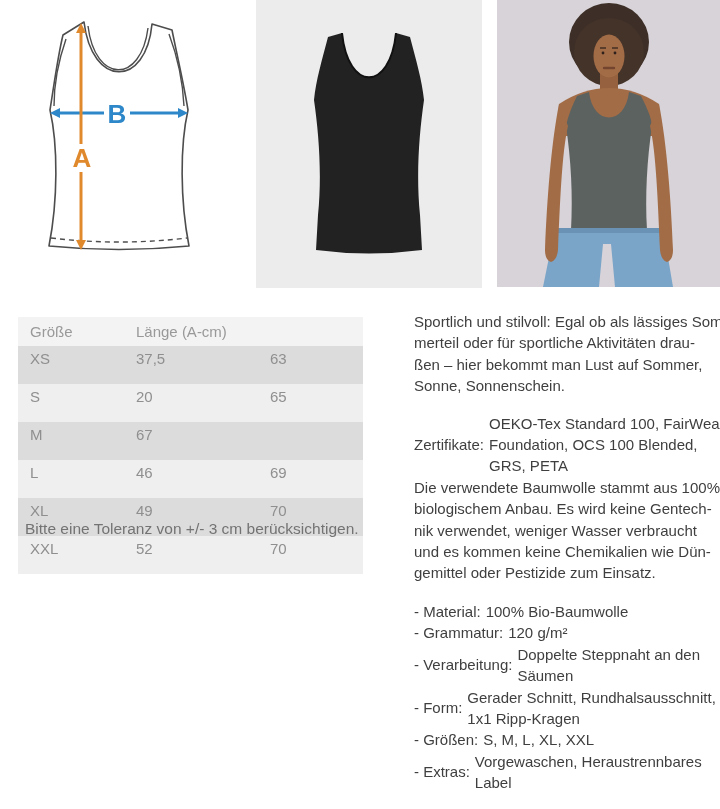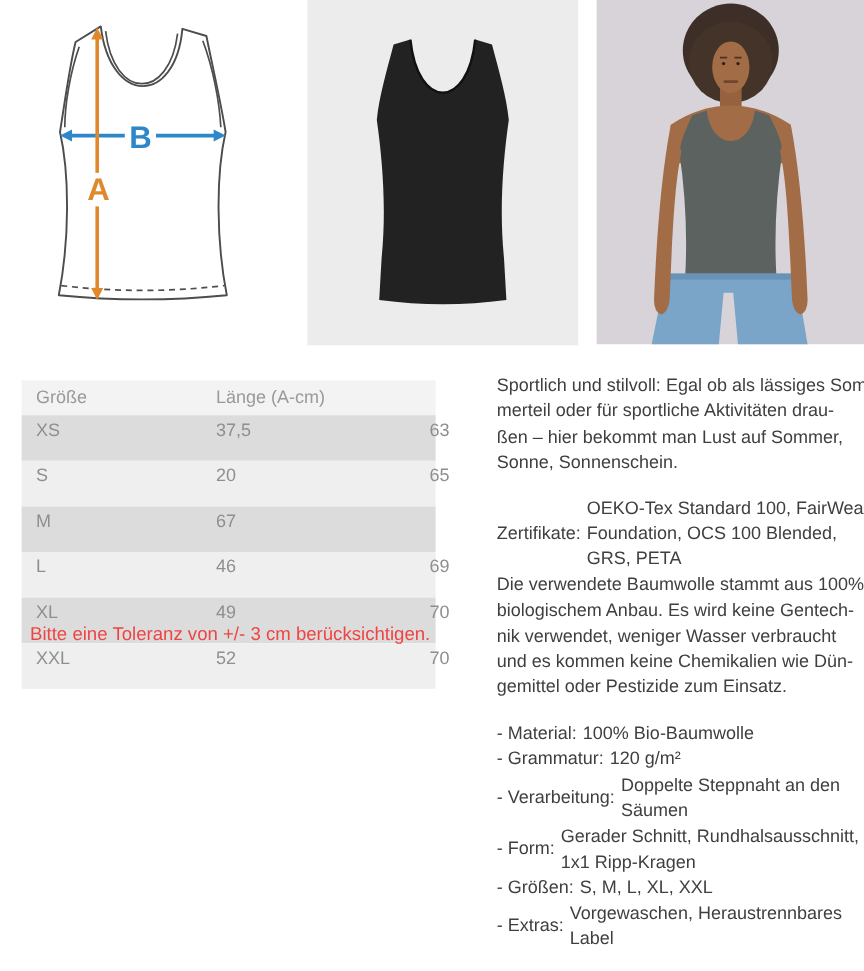--- a/index.html
+++ b/index.html
@@ -8,28 +8,28 @@
 
   
   .diagram{position:absolute;left:8px;top:8px;width:232px;height:272px;}
   .photo{position:absolute;top:0;}
   .photo svg{display:block;}
   .photo.black{left:256px;width:226px;height:288px;}
   .photo.model{left:497px;width:223px;height:287px;}
 
   
   .size-table{position:absolute;left:18px;top:317px;width:345px;font-size:15px;color:#8f8f8f;}
-  .trow,.thead{display:grid;grid-template-columns:106px 134px 105px;gap:44px;}
+  .trow,.thead{display:grid;grid-template-columns:106px 134px 105px;}
   .thead{background:#f3f3f3;height:29px;line-height:29px;color:#999;}
   .trow{height:38px;line-height:26px;}
   .trow.dark{background:#dcdcdc;}
   .trow.light{background:#efefef;}
   .cell{padding-left:12px;overflow:hidden;white-space:nowrap;}
 
-  .note{position:absolute;left:25px;top:520px;font-size:15.5px;color:#ef4444;}
+  .note{position:absolute;left:25px;top:520px;font-size:15.5px;color:#737373;}
 
   
   .desc{position:absolute;left:382px;top:311px;width:335px;font-size:15px;line-height:21.4px;color:#3f3f3f;margin-left:32px;}
   .desc p{margin:0;}
   .pre{white-space:pre;}
   .hang{display:flex;align-items:center;}
   .hang .px{white-space:pre;flex:none;margin-right:5px;}
   .certs{margin-top:16px;}
   .cotton{margin-top:12px;}
   .dlist{margin-top:17px;}

